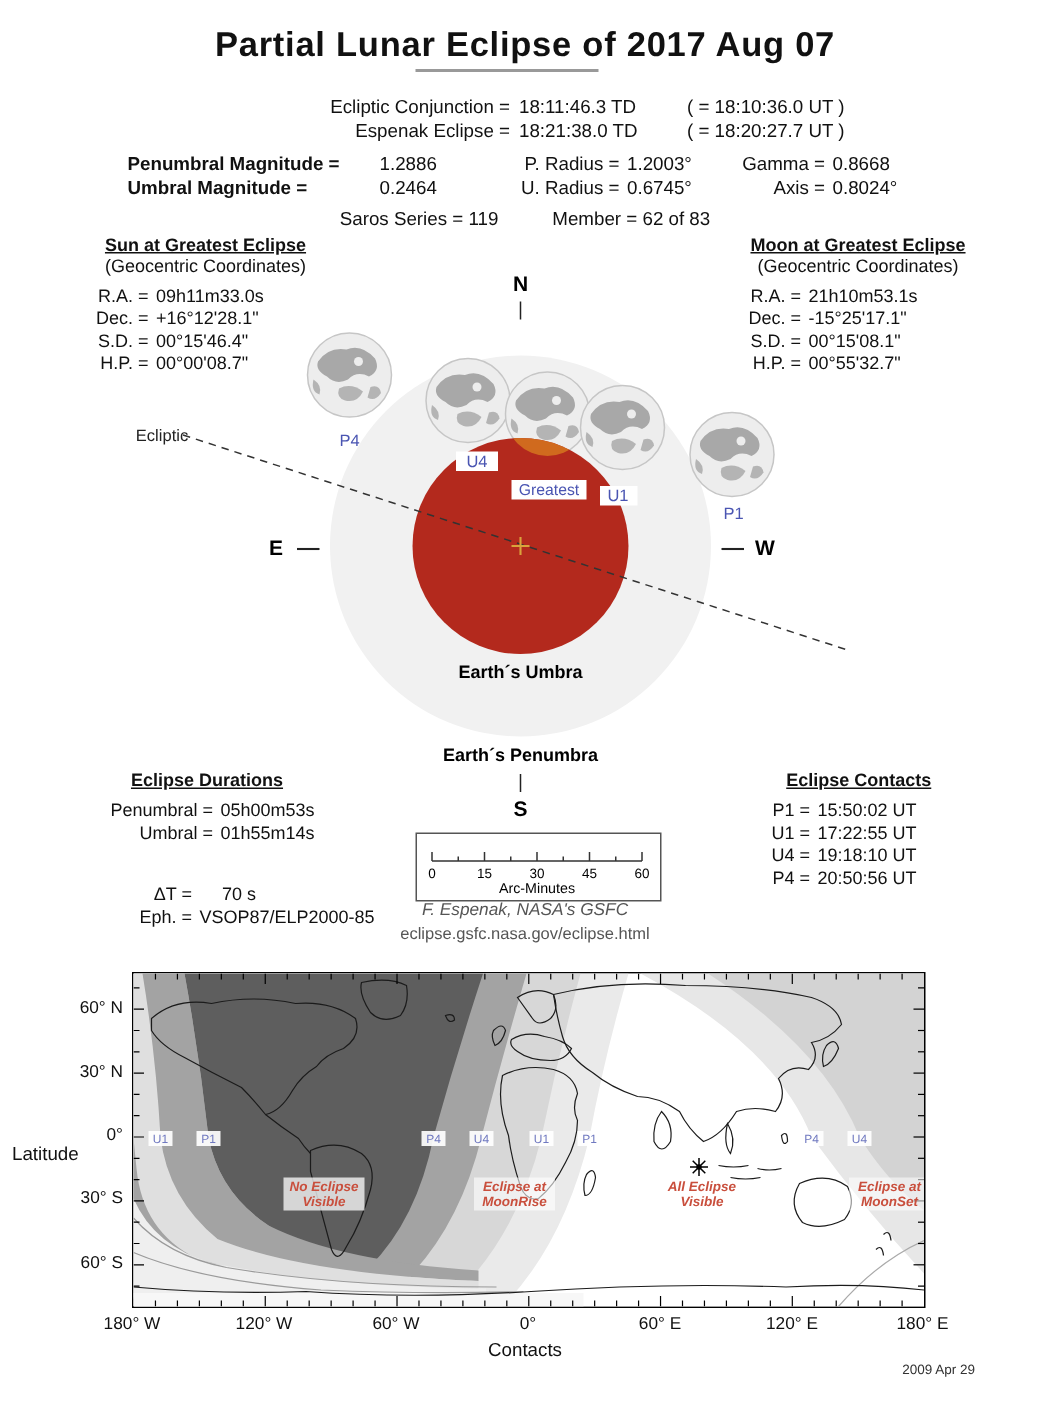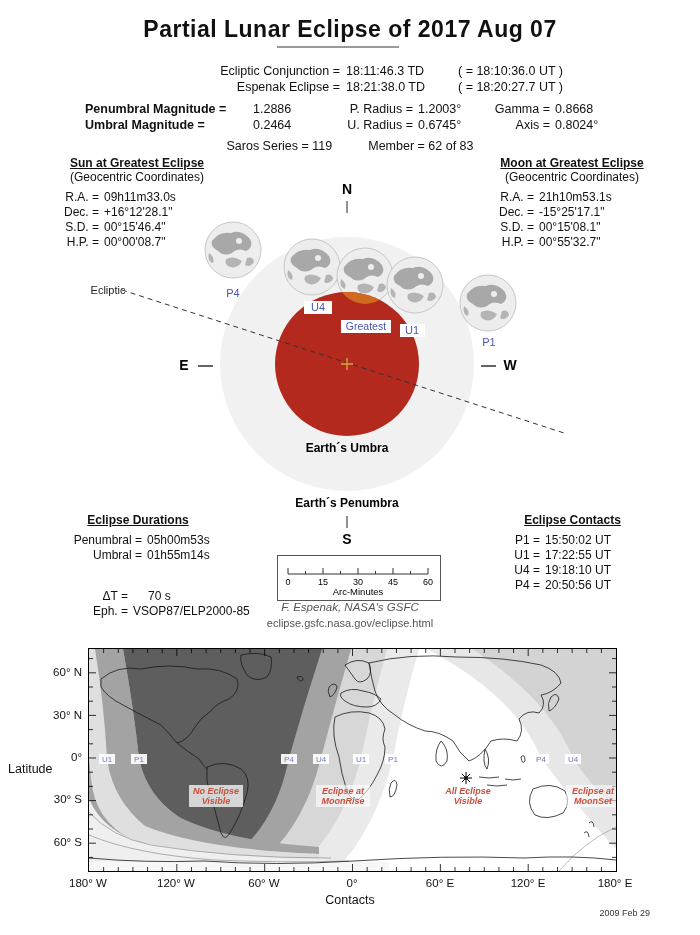--- a/index.html
+++ b/index.html
@@ -408,15 +408,15 @@
 
   <div class="abs lonlab" style="left:60px">180° W</div>
   <div class="abs lonlab" style="left:148px">120° W</div>
   <div class="abs lonlab" style="left:236px">60° W</div>
   <div class="abs lonlab" style="left:324px">0°</div>
   <div class="abs lonlab" style="left:412px">60° E</div>
   <div class="abs lonlab" style="left:500px">120° E</div>
   <div class="abs lonlab" style="left:587px">180° E</div>
   <div id="lon-axis" class="abs ctr">Contacts</div>
 
-  <div id="map-date" class="abs">2009 Feb 29</div>
+  <div id="map-date" class="abs">2009 Apr 29</div>
 
 </div>
 
 </body></html>

